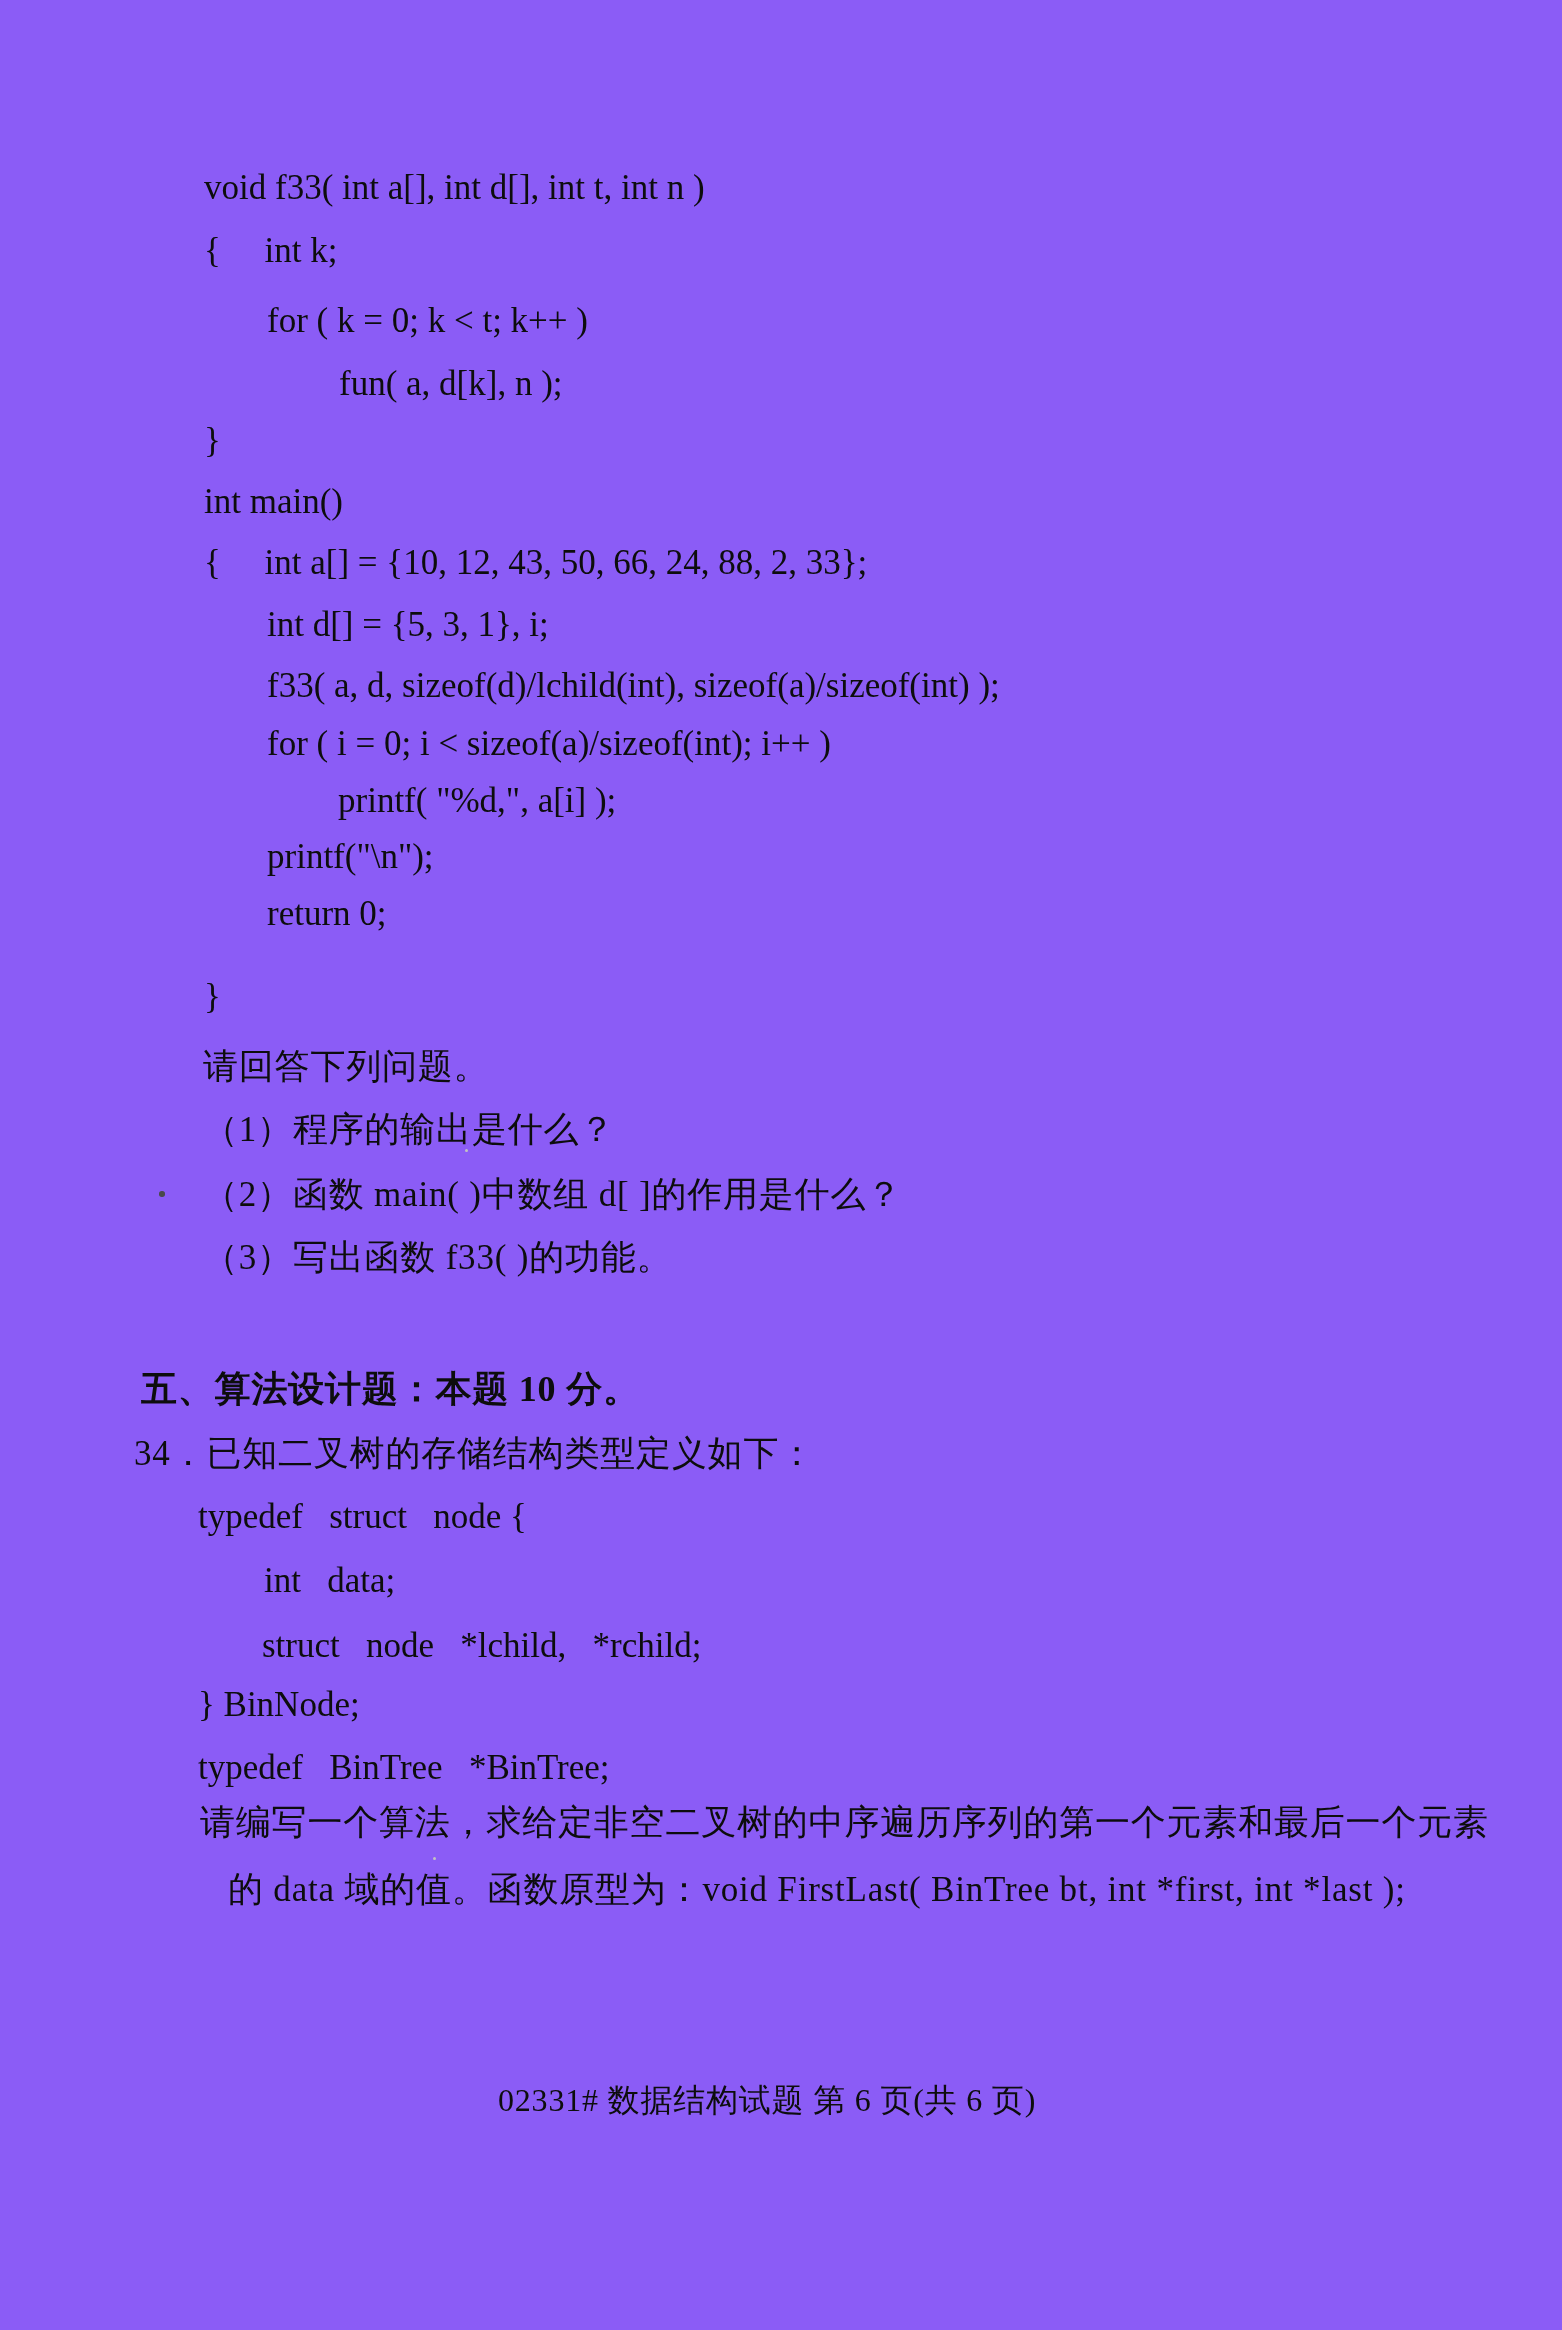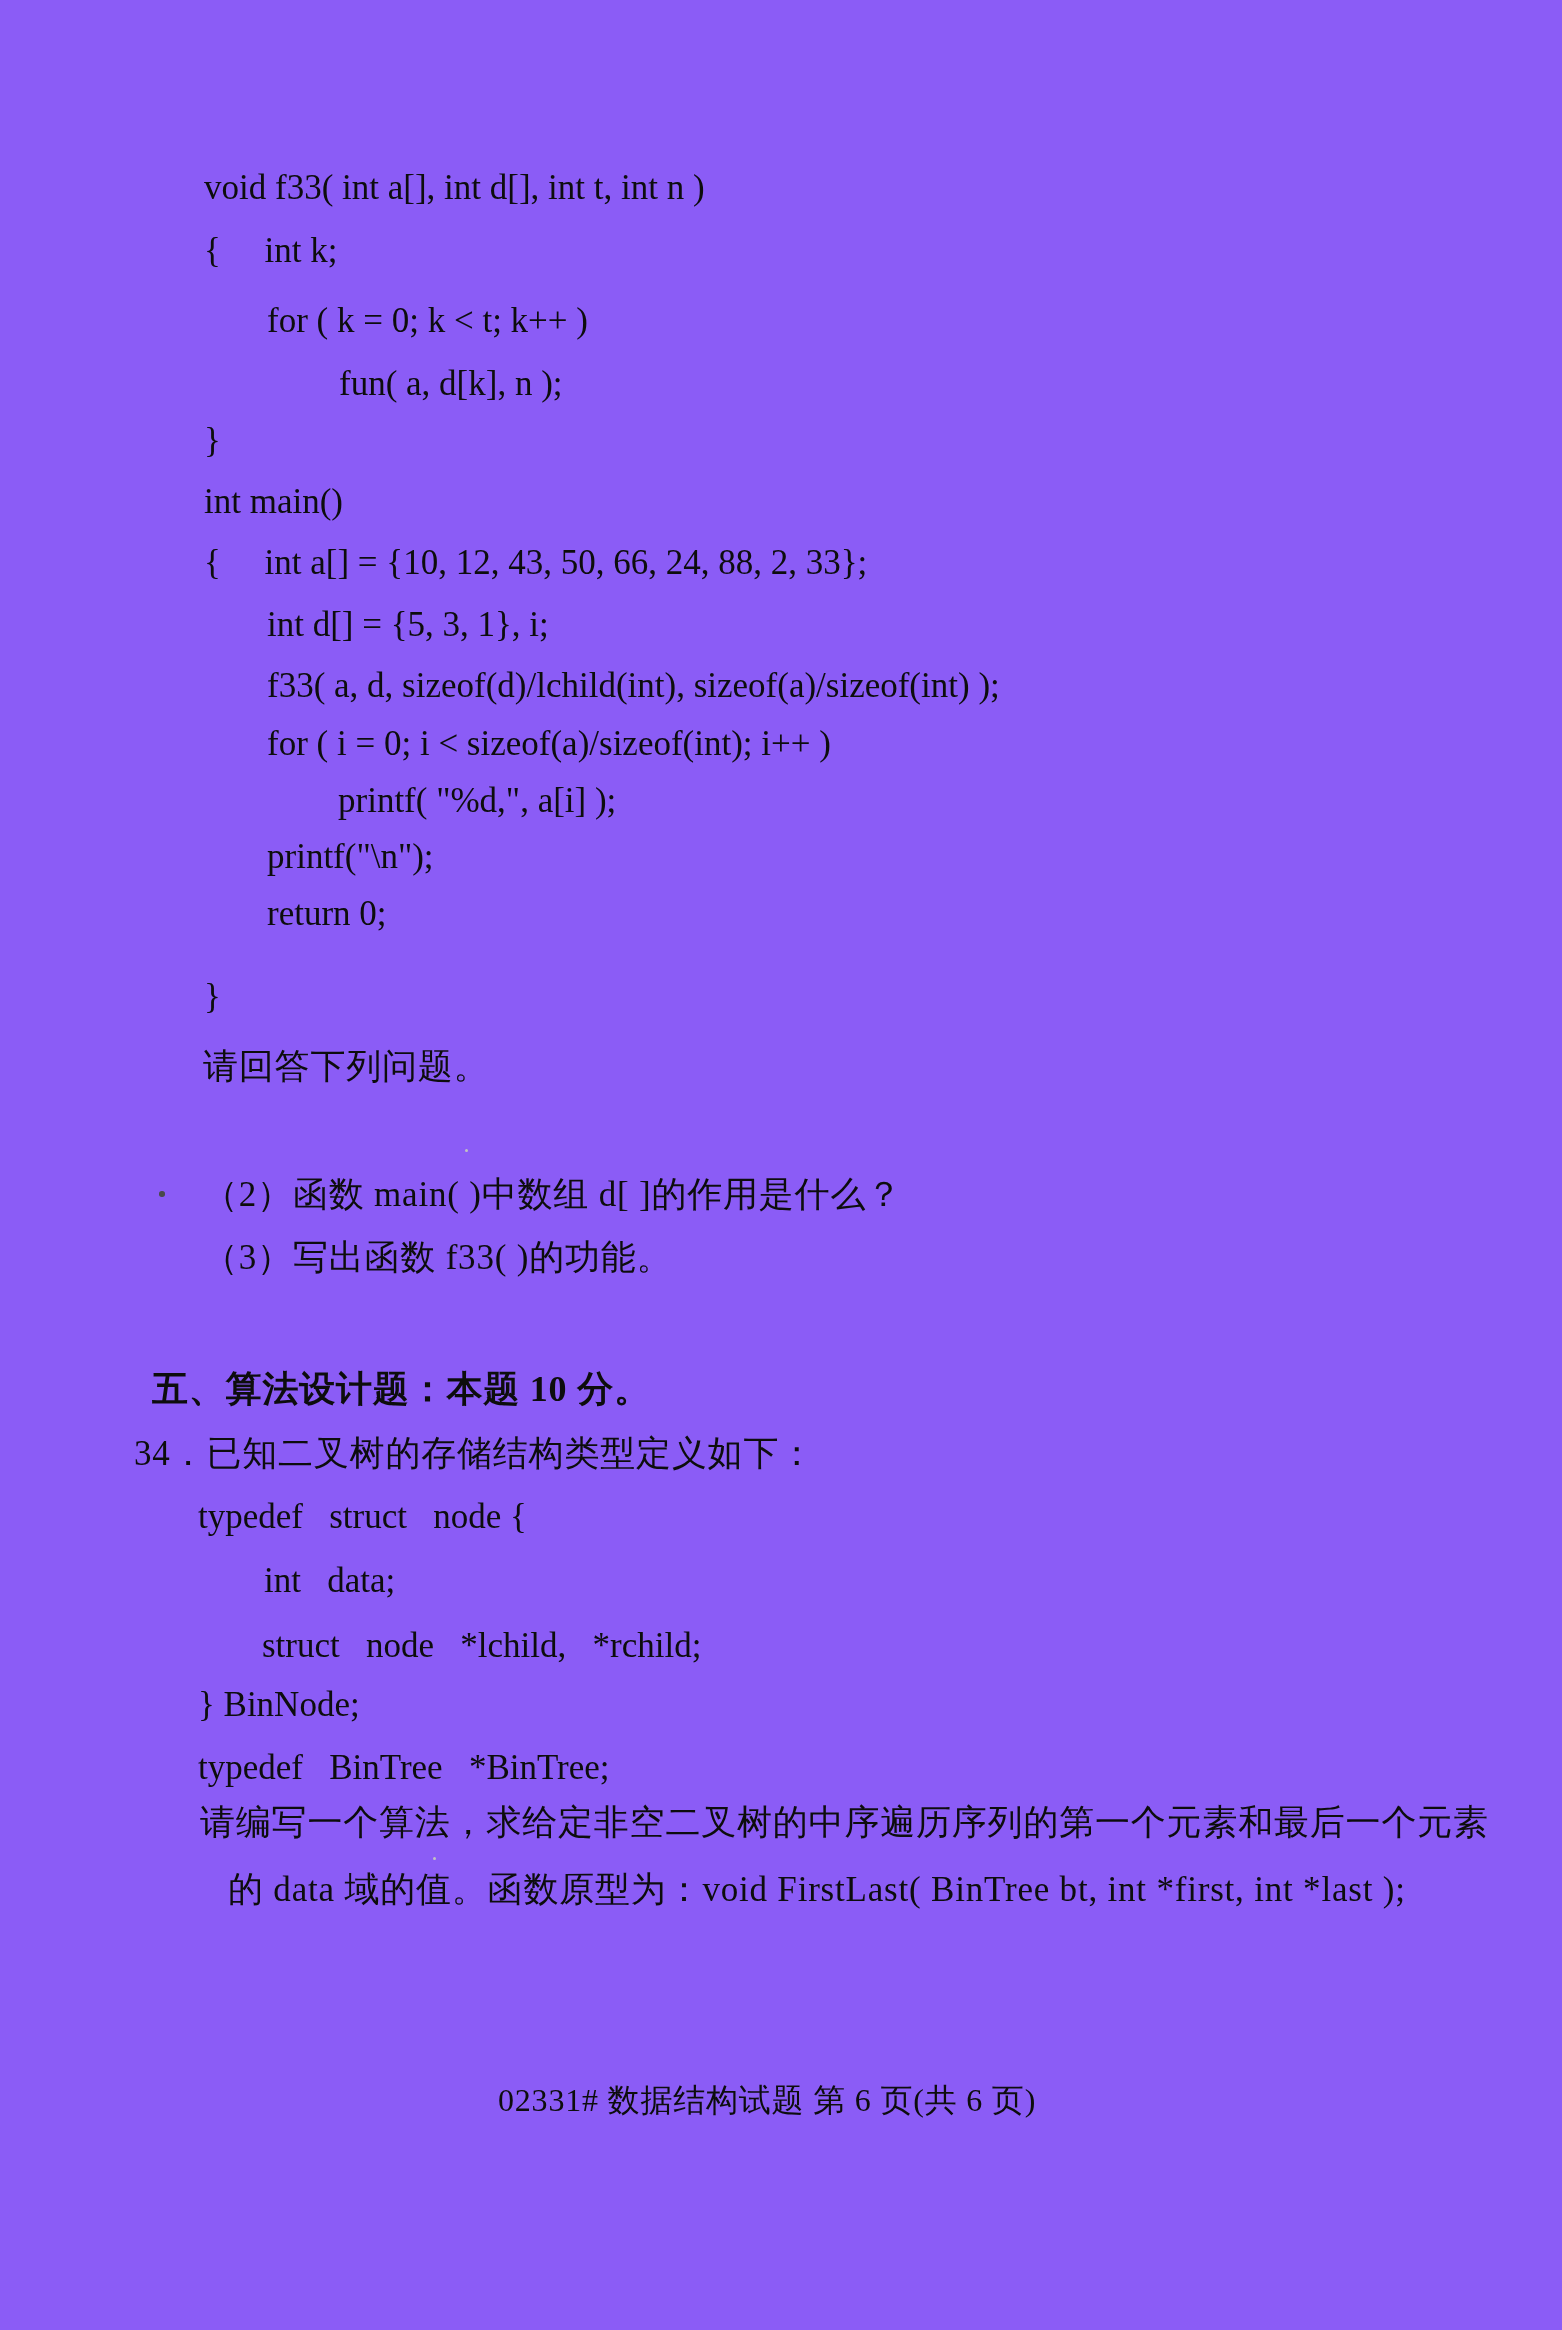--- a/index.html
+++ b/index.html
@@ -55,24 +55,25 @@
   <div class="line" style="top:545px;  left:204px;">{     int a[] = {10, 12, 43, 50, 66, 24, 88, 2, 33};</div>
   <div class="line" style="top:607px;  left:267px;">int d[] = {5, 3, 1}, i;</div>
   <div class="line" style="top:668px;  left:267px;">f33( a, d, sizeof(d)/lchild(int), sizeof(a)/sizeof(int) );</div>
   <div class="line" style="top:726px;  left:267px;">for ( i = 0; i &lt; sizeof(a)/sizeof(int); i++ )</div>
   <div class="line" style="top:783px;  left:338px;">printf( "%d,", a[i] );</div>
   <div class="line" style="top:839px; left:267px;">printf("\n");</div>
   <div class="line" style="top:896px; left:267px;">return 0;</div>
   <div class="line" style="top:979px; left:204px;">}</div>
 
   <div class="line cjk" style="top:1049px; left:203px;">请回答下列问题。</div>
+  <div class="line cjk" style="top:1112px; left:203px;">（1）程序的输出是什么？</div>
   <div class="line cjk" style="top:1177px; left:203px;">（2）函数 main( )中数组 d[ ]的作用是什么？</div>
   <div class="line cjk" style="top:1240px; left:203px;">（3）写出函数 f33( )的功能。</div>
 
-  <div class="line cjk heading" style="top:1371px; left:152px;">五、算法设计题：本题 10 分。</div>
+  <div class="line cjk heading" style="top:1371px; left:141px;">五、算法设计题：本题 10 分。</div>
   <div class="line cjk" style="top:1436px; left:134px;">34．已知二叉树的存储结构类型定义如下：</div>
 
   <div class="line" style="top:1499px; left:198px;">typedef   struct   node {</div>
   <div class="line" style="top:1563px; left:264px;">int   data;</div>
   <div class="line" style="top:1628px; left:262px;">struct   node   *lchild,   *rchild;</div>
   <div class="line" style="top:1687px; left:198px;">} BinNode;</div>
   <div class="line" style="top:1750px; left:198px;">typedef   BinTree   *BinTree;</div>
 
   <div class="line cjk" style="top:1805px; left:200px;">请编写一个算法，求给定非空二叉树的中序遍历序列的第一个元素和最后一个元素</div>
   <div class="line cjk" style="top:1872px; left:200px;margin-left:28px;">的 data 域的值。函数原型为：void FirstLast( BinTree bt, int *first, int *last );</div>

